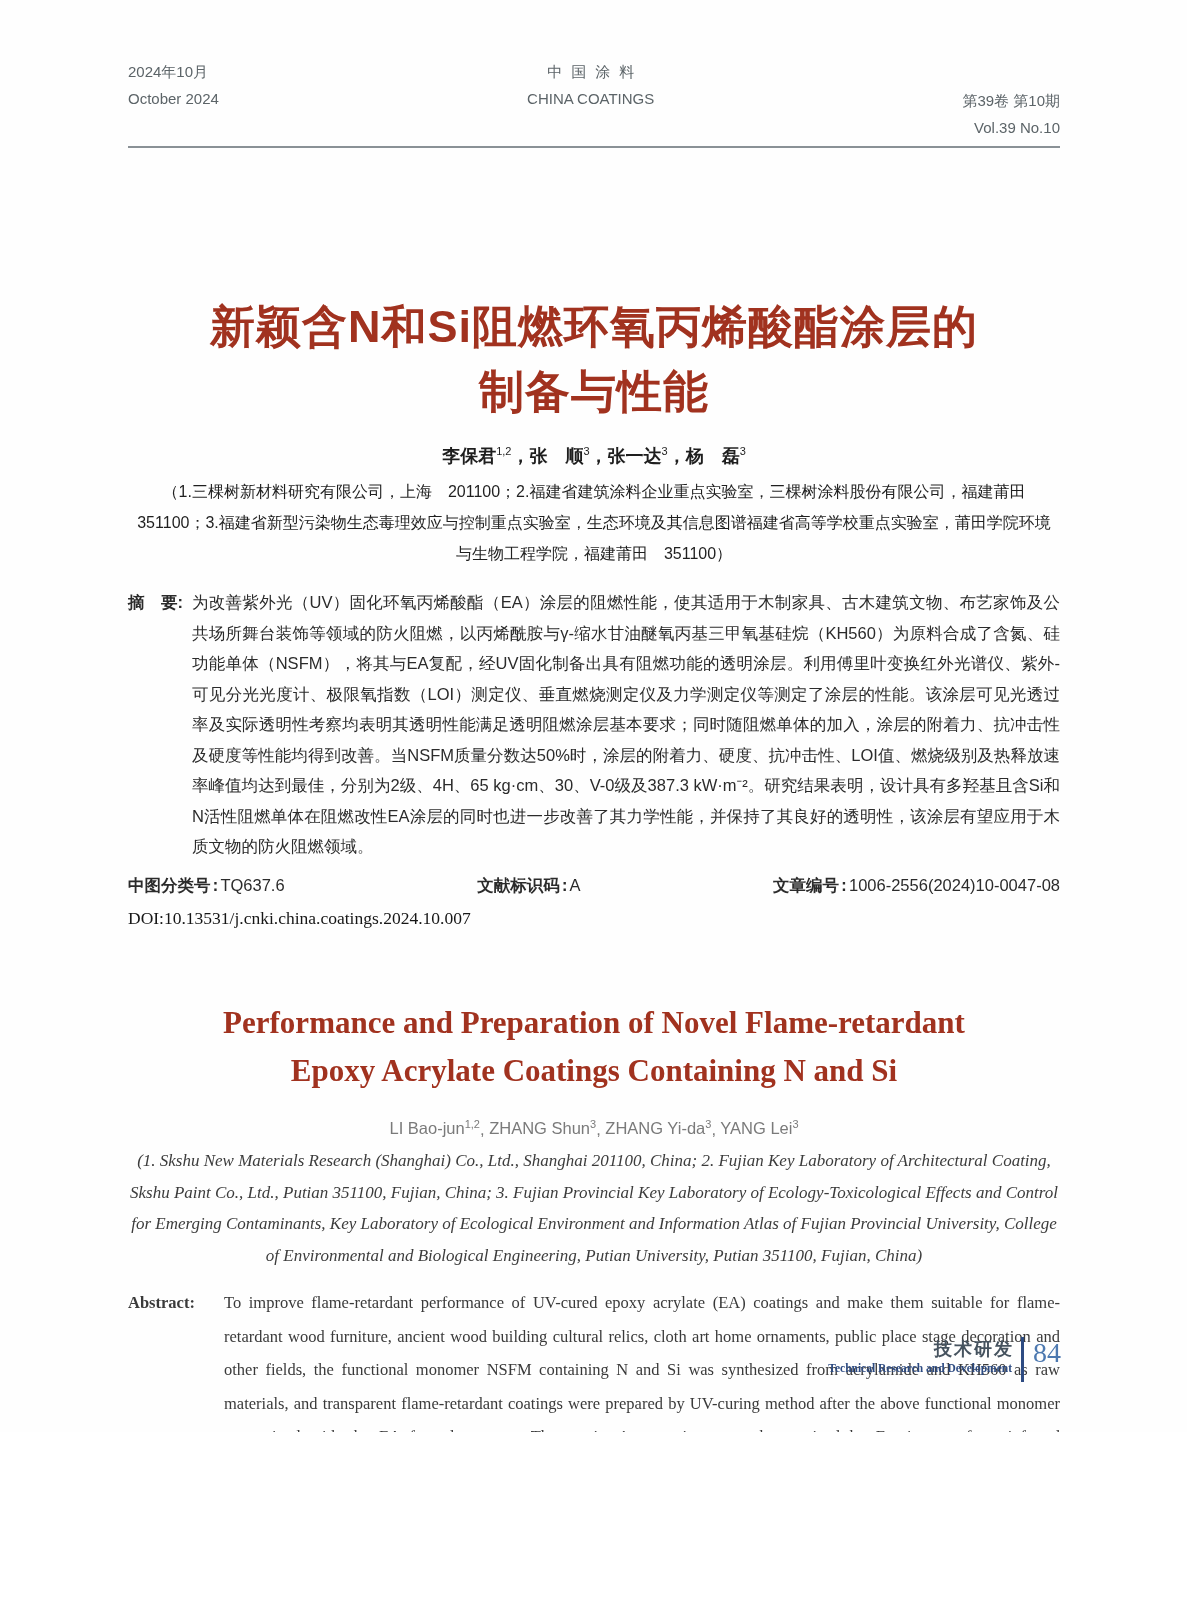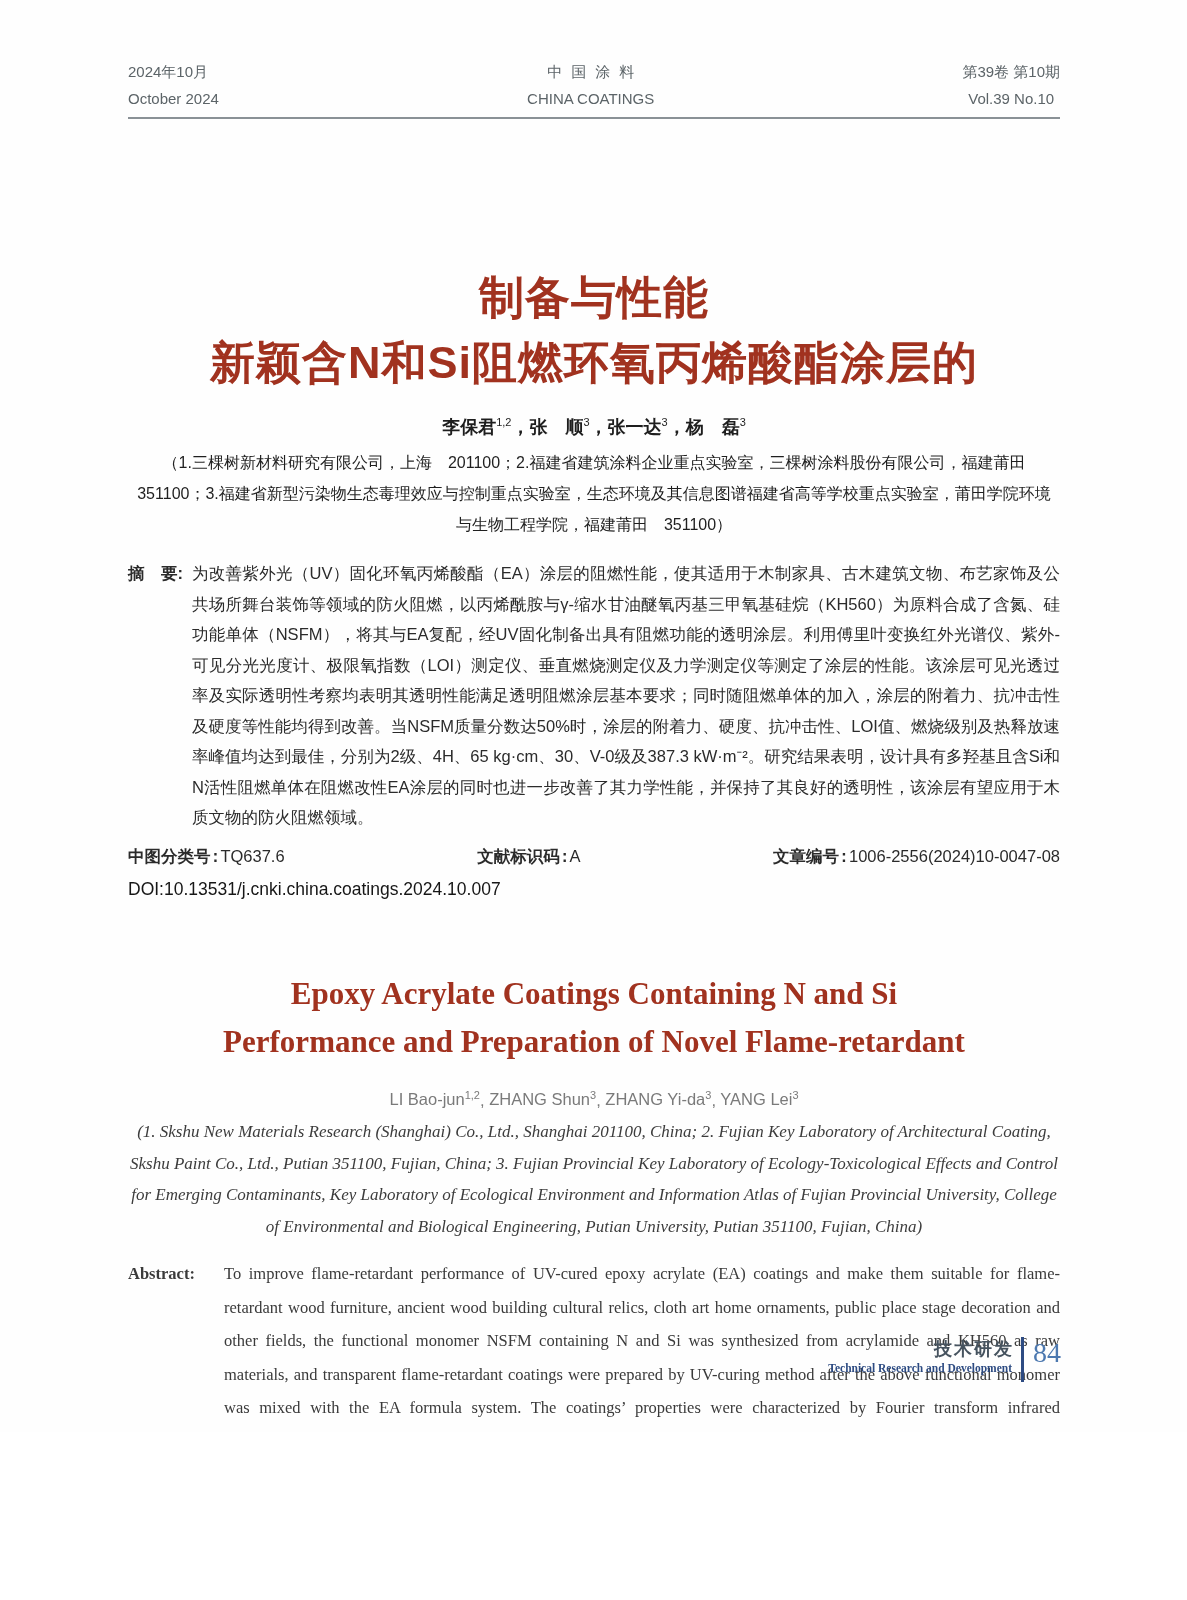--- a/index.html
+++ b/index.html
@@ -12,21 +12,21 @@
     padding:58px 127px 0 128px;
     overflow:hidden;
   }
   
   .jheader {
     display:flex; justify-content:space-between; align-items:flex-start;
     font-size:15px; line-height:27px; color:#5c6468;
   }
   .jheader .col-left   { text-align:left; }
   .jheader .col-center { text-align:center; }
-  .jheader .col-right  { text-align:center; }
+  .jheader .col-right  { text-align:right;margin-top:29px; }
   .jname-cn { letter-spacing:9px; margin-right:-9px; }
   .jheader-rule { border-top:2px solid #8a9196; margin-top:5px; }
 
   
   .title-cn {
     margin-top:146px; text-align:center;
     font-size:45px; font-weight:bold; line-height:65px;
     color:#a1321f; letter-spacing:1px;
   }
 
@@ -54,21 +54,21 @@
     font-size:16.5px; line-height:30px; color:#2b2b2b; text-align:left;
   }
   .keywords-cn .hang-label { font-weight:600; }
 
   .meta-row {
     margin-top:13px; display:flex; justify-content:space-between;
     font-size:16.5px; color:#2b2b2b;
   }
   .meta-row b { font-weight:600;font-family:Liberation Mono, monospace; }
   .doi-line {
-    margin-top:11px; font-family:Liberation Sans, sans-serif;
+    margin-top:11px; font-family:Liberation Serif, serif;
     font-size:17.5px; color:#161616;
   }
 
   
   .title-en {
     margin-top:70px; text-align:center;
     font-family:"Liberation Serif", serif; font-weight:bold;
     font-size:31px; line-height:48px; color:#a1321f;
   }
   .authors-en {
@@ -128,22 +128,22 @@
       <div>CHINA COATINGS</div>
     </div>
     <div class="col-right">
       <div>第39卷 第10期</div>
       <div>Vol.39 No.10</div>
     </div>
   </div>
   <div class="jheader-rule"></div>
 
   <div class="title-cn">
+    <div>新颖含N和Si阻燃环氧丙烯酸酯涂层的</div>
     <div>制备与性能</div>
-    <div>新颖含N和Si阻燃环氧丙烯酸酯涂层的</div>
   </div>
 
   <div class="authors-cn"><span><span>李保君</span><sup>1,2</sup></span><span>，</span><span><span>张　顺</span><sup>3</sup></span><span>，</span><span><span>张一达</span><sup>3</sup></span><span>，</span><span><span>杨　磊</span><sup>3</sup></span></div>
 
   <div class="affil-cn">（1.三棵树新材料研究有限公司，上海　201100；2.福建省建筑涂料企业重点实验室，三棵树涂料股份有限公司，福建莆田 351100；3.福建省新型污染物生态毒理效应与控制重点实验室，生态环境及其信息图谱福建省高等学校重点实验室，莆田学院环境与生物工程学院，福建莆田　351100）</div>
 
   <div class="abstract-cn hang">
     <span class="hang-label">摘　要:</span>
     <span>为改善紫外光（UV）固化环氧丙烯酸酯（EA）涂层的阻燃性能，使其适用于木制家具、古木建筑文物、布艺家饰及公共场所舞台装饰等领域的防火阻燃，以丙烯酰胺与γ-缩水甘油醚氧丙基三甲氧基硅烷（KH560）为原料合成了含氮、硅功能单体（NSFM），将其与EA复配，经UV固化制备出具有阻燃功能的透明涂层。利用傅里叶变换红外光谱仪、紫外-可见分光光度计、极限氧指数（LOI）测定仪、垂直燃烧测定仪及力学测定仪等测定了涂层的性能。该涂层可见光透过率及实际透明性考察均表明其透明性能满足透明阻燃涂层基本要求；同时随阻燃单体的加入，涂层的附着力、抗冲击性及硬度等性能均得到改善。当NSFM质量分数达50%时，涂层的附着力、硬度、抗冲击性、LOI值、燃烧级别及热释放速率峰值均达到最佳，分别为2级、4H、65 kg·cm、30、V-0级及387.3 kW·m⁻²。研究结果表明，设计具有多羟基且含Si和N活性阻燃单体在阻燃改性EA涂层的同时也进一步改善了其力学性能，并保持了其良好的透明性，该涂层有望应用于木质文物的防火阻燃领域。</span>
   </div>
@@ -151,22 +151,22 @@
 
   <div class="meta-row">
     <span><b>中图分类号:</b><span>TQ637.6</span></span>
     <span><b>文献标识码:</b><span>A</span></span>
     <span><b>文章编号:</b><span>1006-2556(2024)10-0047-08</span></span>
   </div>
 
   <div class="doi-line">DOI:10.13531/j.cnki.china.coatings.2024.10.007</div>
 
   <div class="title-en">
+    <div>Performance and Preparation of Novel Flame-retardant</div>
     <div>Epoxy Acrylate Coatings Containing N and Si</div>
-    <div>Performance and Preparation of Novel Flame-retardant</div>
   </div>
 
   <div class="authors-en"><span><span>LI Bao-jun</span><sup>1,2</sup></span><span>, </span><span><span>ZHANG Shun</span><sup>3</sup></span><span>, </span><span><span>ZHANG Yi-da</span><sup>3</sup></span><span>, </span><span><span>YANG Lei</span><sup>3</sup></span></div>
 
   <div class="affil-en">(1. Skshu New Materials Research (Shanghai) Co., Ltd., Shanghai 201100, China; 2. Fujian Key Laboratory of Architectural Coating, Skshu Paint Co., Ltd., Putian 351100, Fujian, China; 3. Fujian Provincial Key Laboratory of Ecology-Toxicological Effects and Control for Emerging Contaminants, Key Laboratory of Ecological Environment and Information Atlas of Fujian Provincial University, College of Environmental and Biological Engineering, Putian University, Putian 351100, Fujian, China)</div>
 
   <div class="abstract-en hang">
     <span class="hang-label">Abstract:</span>
     <span>To improve flame-retardant performance of UV-cured epoxy acrylate (EA) coatings and make them suitable for flame-retardant wood furniture, ancient wood building cultural relics, cloth art home ornaments, public place stage decoration and other fields, the functional monomer NSFM containing N and Si was synthesized from acrylamide and KH560 as raw materials, and transparent flame-retardant coatings were prepared by UV-curing method after the above functional monomer was mixed with the EA formula system. The coatings’ properties were characterized by Fourier transform infrared spectrometer, UV-visible spectrophotometer, limiting oxygen index (LOI) tester, vertical burning tester, thermogravimetry, etc. The investigation of the visible light transmittance and actual transparency of the coatings showed that the transparency performance could meet</span>
   </div>

